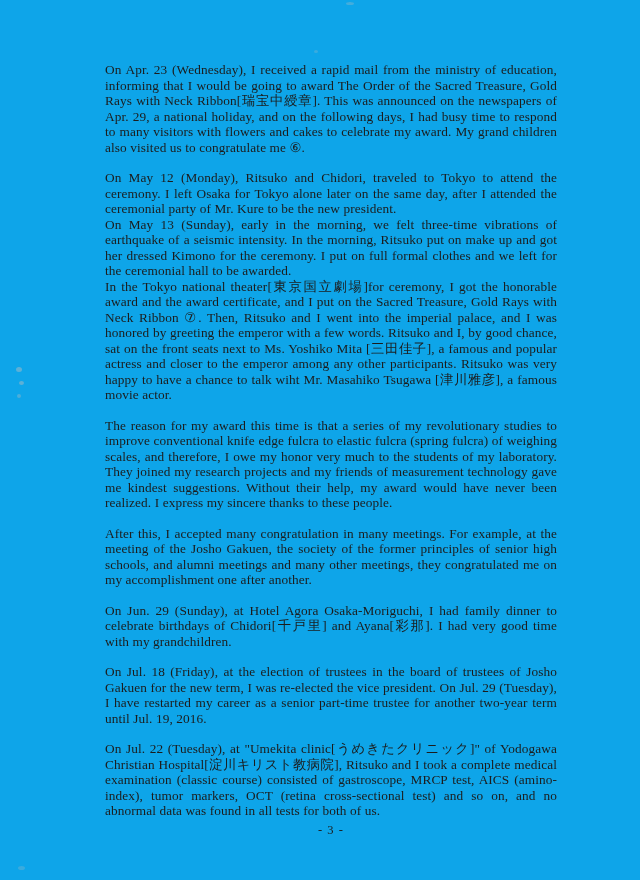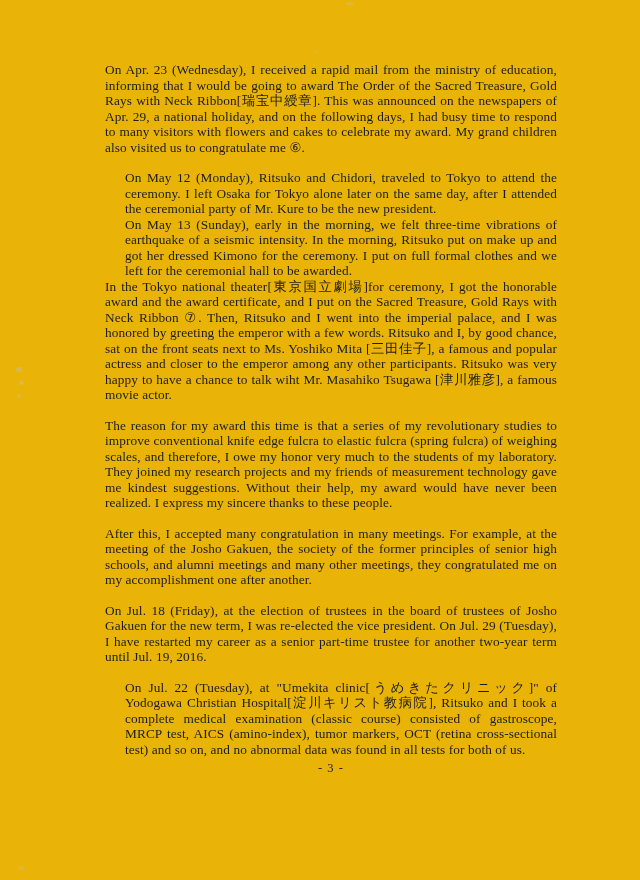--- a/index.html
+++ b/index.html
@@ -4,41 +4,40 @@
 <style>
   html, body {
     margin: 0;
     padding: 0;
     background: #ffffff;
   }
   .page {
     position: relative;
     width: 640px;
     height: 880px;
-    background: #eab308;
+    background: #0ea5e9;
     overflow: hidden;
     font-family: "Liberation Serif", "DejaVu Serif", serif;
     color: #1c1c1c;
   }
   .text-column {
     position: absolute;
     left: 105px;
     top: 62px;
     width: 452px;
     font-size: 13.3px;
     line-height: 15.5px;
     text-align: justify;
     letter-spacing: 0.1px;
   }
   .text-column p {
     margin: 0 0 15px 0;
   }
   .text-column p.tight {
     margin-bottom: 0;
-    margin-left: 20px;
   }
   .page-number {
     text-align: center;
     font-size: 12.5px;
     margin-top: 4px;
     letter-spacing: 1px;
   }
   
   .speck {
     position: absolute;
@@ -65,18 +64,19 @@
   <div class="speck s5"></div>
   <div class="speck s6"></div>
 
   <div class="text-column">
     <p>On Apr. 23 (Wednesday), I received a rapid mail from the ministry of education, informing that I would be going to award The Order of the Sacred Treasure, Gold Rays with Neck Ribbon[瑞宝中綬章].  This was announced on the newspapers of Apr. 29, a national holiday, and on the following days, I had busy time to respond to many visitors with flowers and cakes to celebrate my award.   My grand children also visited us to congratulate me ⑥.</p>
     <p class="tight">On May 12 (Monday), Ritsuko and Chidori, traveled to Tokyo to attend the ceremony.  I left Osaka for Tokyo alone later on the same day, after I attended the ceremonial party of Mr. Kure to be the new president.</p>
     <p class="tight">On May 13 (Sunday), early in the morning, we felt three-time vibrations of earthquake of a seismic intensity.  In the morning, Ritsuko put on make up and got her dressed Kimono for the ceremony.  I put on full formal clothes and we left for the ceremonial hall to be awarded.</p>
     <p>In the Tokyo national theater[東京国立劇場]for ceremony, I got the honorable award and the award certificate, and I put on the Sacred Treasure, Gold Rays with Neck Ribbon ⑦.   Then, Ritsuko and I went into the imperial palace, and I was honored by greeting the emperor with a few words.  Ritsuko and I, by good chance, sat on the front seats next to Ms. Yoshiko Mita [三田佳子], a famous and popular actress and closer to the emperor among any other participants. Ritsuko was very happy to have a chance to talk wiht Mr. Masahiko Tsugawa [津川雅彦], a famous movie actor.</p>
     <p>The reason for my award this time is that a series of my revolutionary studies to improve conventional knife edge fulcra to elastic fulcra (spring fulcra) of weighing scales, and therefore, I owe my honor very much to the students of my laboratory. They joined my research projects and my friends of measurement technology gave me kindest suggestions.  Without their help, my award would have never been realized.  I express my sincere thanks to these people.</p>
     <p>After this, I accepted many congratulation in many meetings.  For example, at the meeting of the Josho Gakuen, the society of the former principles of senior high schools, and alumni meetings and many other meetings, they congratulated me on my accomplishment one after another.</p>
+    <p>On Jun. 29 (Sunday), at Hotel Agora Osaka-Moriguchi, I had family dinner to celebrate birthdays of Chidori[千戸里] and Ayana[彩那].   I had very good time with my grandchildren.</p>
     <p>On Jul. 18 (Friday), at the election of trustees in the board of trustees of Josho Gakuen for the new term, I was re-elected the vice president.  On Jul. 29 (Tuesday), I have restarted my career as a senior part-time trustee for another two-year term until Jul. 19, 2016.</p>
     <p class="tight">On Jul. 22 (Tuesday), at "Umekita clinic[うめきたクリニック]" of Yodogawa Christian Hospital[淀川キリスト教病院], Ritsuko and I took a complete medical examination (classic course) consisted of gastroscope, MRCP test, AICS (amino-index), tumor markers, OCT (retina cross-sectional test) and so on, and no abnormal data was found in all tests for both of us.</p>
     <div class="page-number">- 3 -</div>
   </div>
 
 </div>
 
 </body></html>

